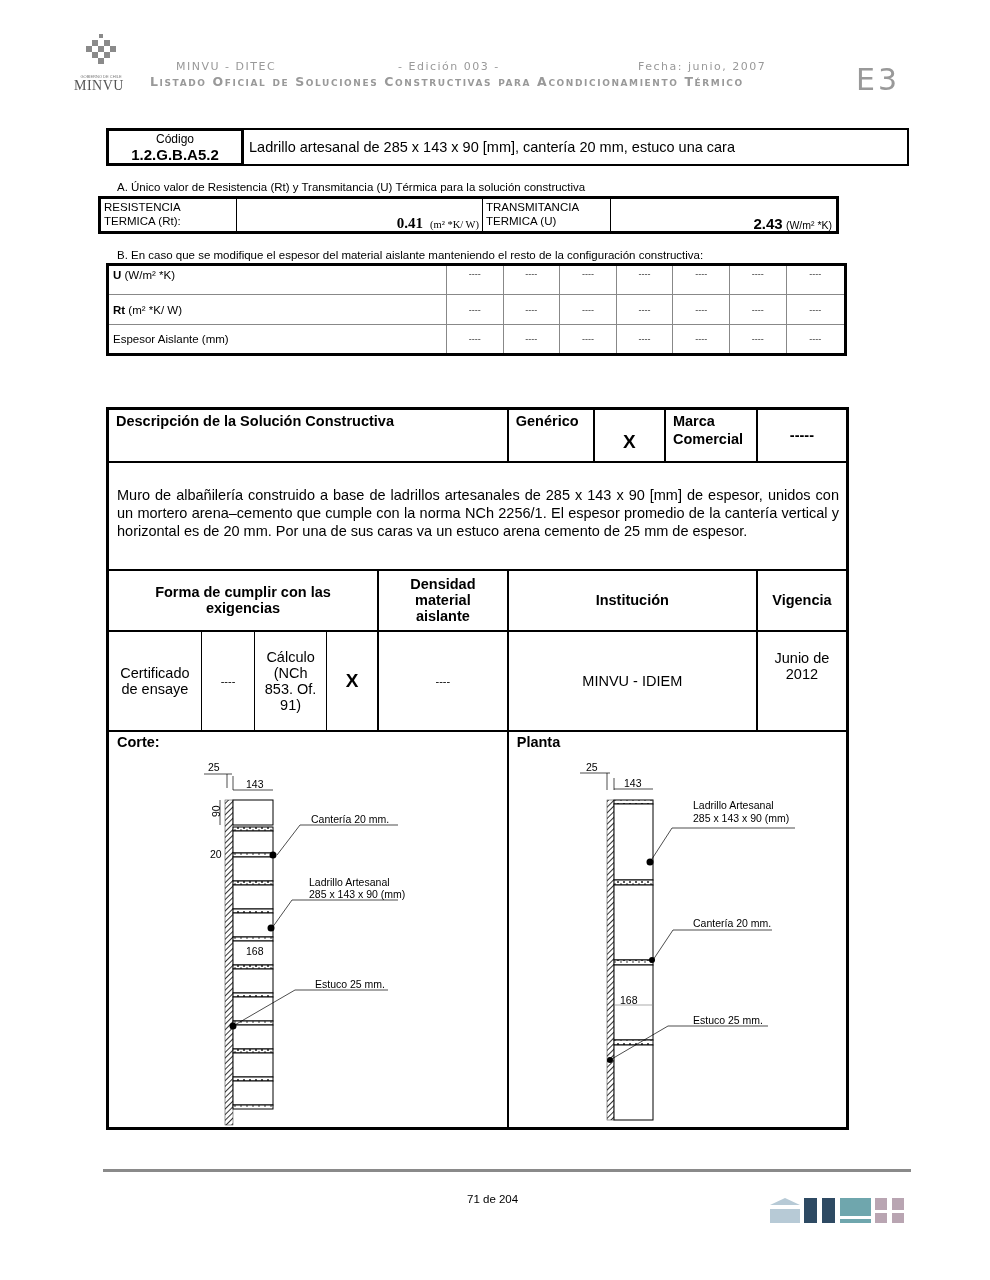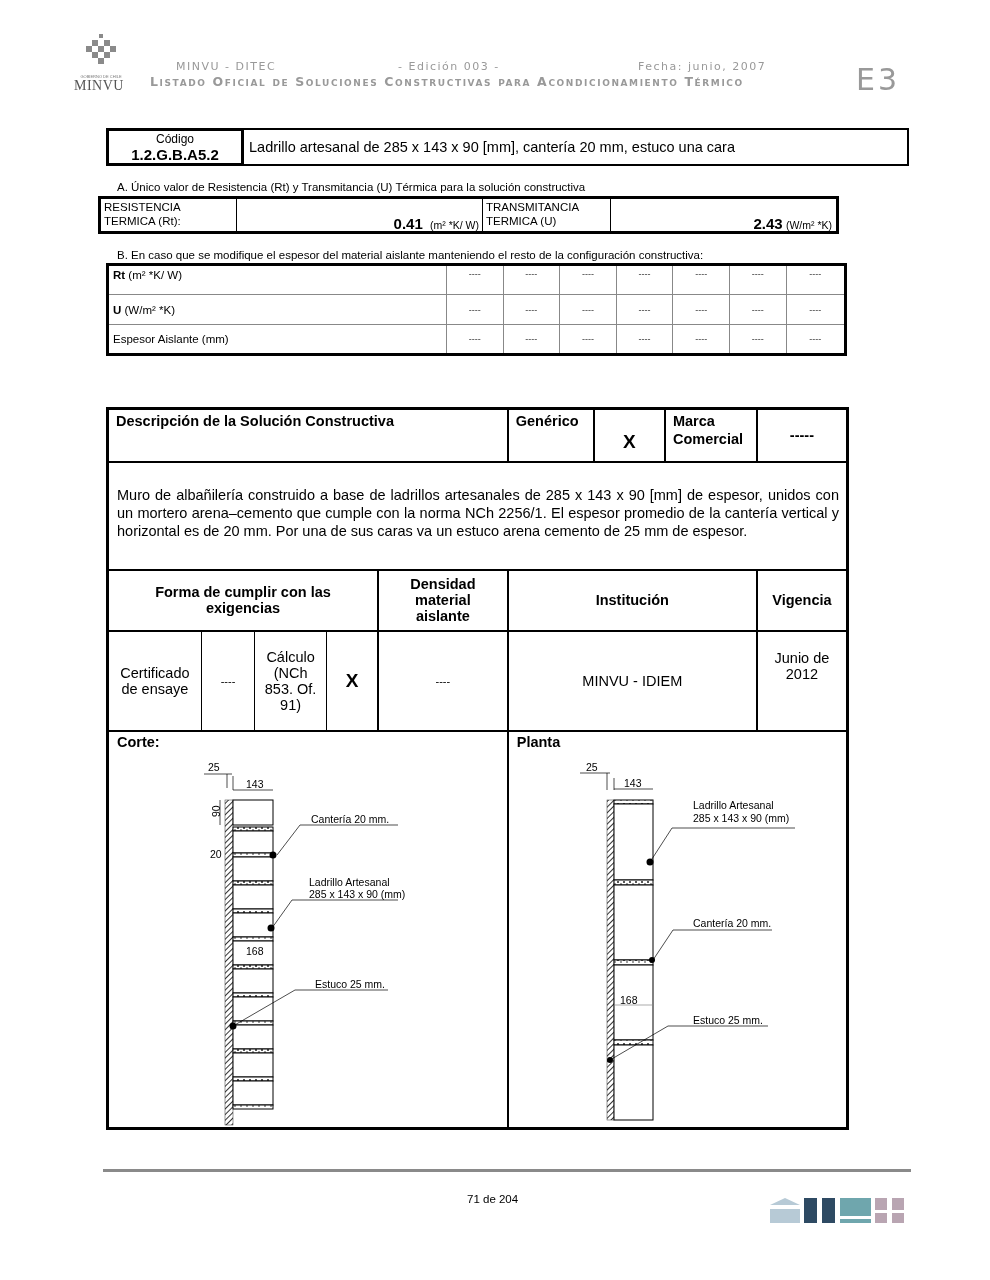--- a/index.html
+++ b/index.html
@@ -70,49 +70,49 @@
   <div class="code-val">1.2.G.B.A5.2</div>
 </div>
 <div class="abs title-box">Ladrillo artesanal de 285 x 143 x 90 [mm], cantería 20 mm, estuco una cara</div>
 
 <div class="abs sec-label" style="left:117px;top:181px;">A. Único valor de Resistencia  (Rt) y Transmitancia (U) Térmica para la solución constructiva</div>
 <div class="abs a-table">
   <div style="width:136px;padding:1px 3px;line-height:14px;">
     <div>RESISTENCIA</div>
     <div>TERMICA (Rt):</div>
   </div>
-  <div style="width:246px;text-align:right;padding:16px 3px 0 0;">
+  <div style="width:246px;text-align:right;padding:16px 3px 0 0;font-family:Liberation Serif, serif;">
     <span style="font-size:15px;font-weight:bold;">0.41</span>
     <span style="font-size:10.5px;margin-left:4px;">(m² *K/ W)</span>
   </div>
   <div style="width:128px;padding:1px 3px;line-height:14px;">
     <div>TRANSMITANCIA</div>
     <div>TERMICA (U)</div>
   </div>
   <div style="flex:1;text-align:right;padding:16px 4px 0 0;">
     <span style="font-size:15px;font-weight:bold;">2.43</span>
     <span style="font-size:10.5px;">(W/m² *K)</span>
   </div>
 </div>
 
 <div class="abs sec-label" style="left:117px;top:249px;">B. En caso que se modifique el espesor del material aislante manteniendo el resto de la configuración constructiva:</div>
 <table class="b">
   <tbody>
   <tr>
+    <td><b>U</b><span> (W/m² *K)</span></td>
+    <td class="v">----</td>
+    <td class="v">----</td>
+    <td class="v">----</td>
+    <td class="v">----</td>
+    <td class="v">----</td>
+    <td class="v">----</td>
+    <td class="v">----</td>
+  </tr>
+  <tr>
     <td><b>Rt</b><span> (m² *K/ W)</span></td>
-    <td class="v">----</td>
-    <td class="v">----</td>
-    <td class="v">----</td>
-    <td class="v">----</td>
-    <td class="v">----</td>
-    <td class="v">----</td>
-    <td class="v">----</td>
-  </tr>
-  <tr>
-    <td><b>U</b><span> (W/m² *K)</span></td>
     <td class="v">----</td>
     <td class="v">----</td>
     <td class="v">----</td>
     <td class="v">----</td>
     <td class="v">----</td>
     <td class="v">----</td>
     <td class="v">----</td>
   </tr>
   <tr>
     <td><b></b><span>Espesor Aislante (mm)</span></td>

